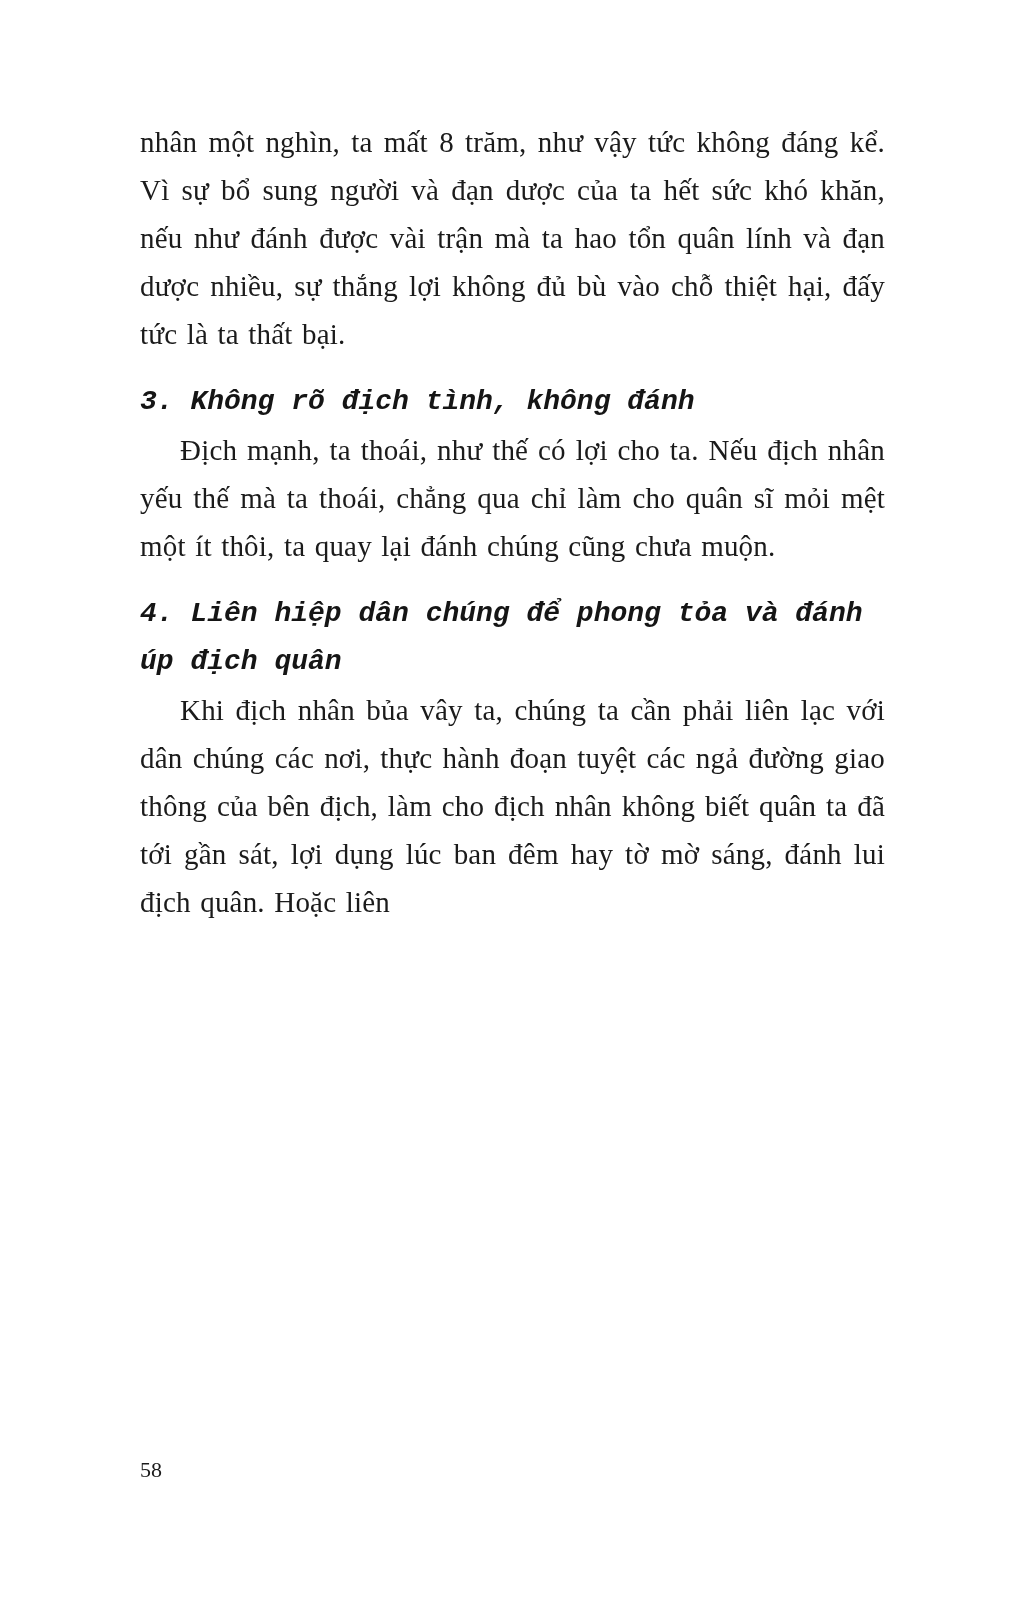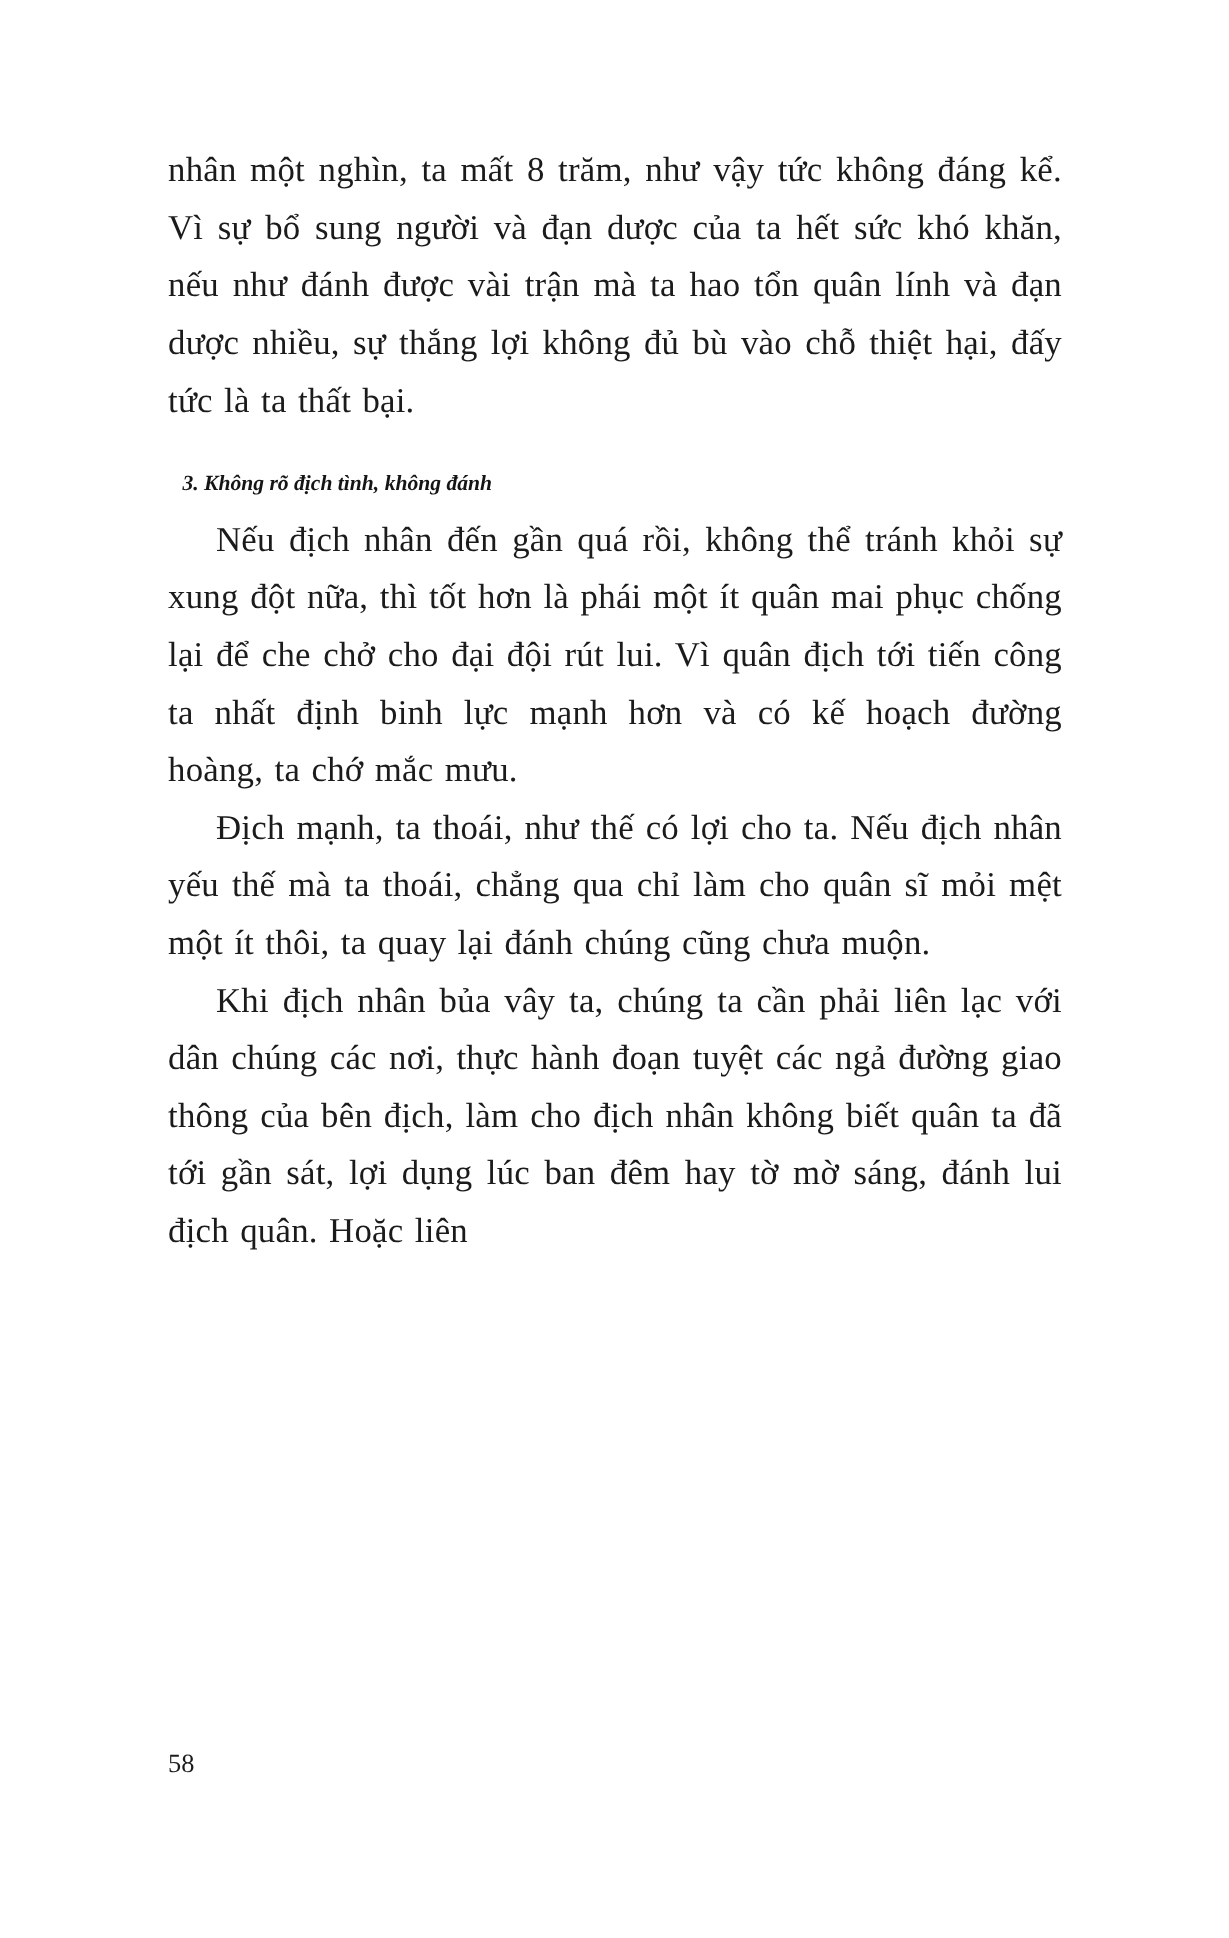--- a/index.html
+++ b/index.html
@@ -30,25 +30,25 @@
       font-size: 29px;
       line-height: 48px;
       text-align: justify;
       letter-spacing: 0.2px;
       word-spacing: 2px;
     }
     .para.indent {
       text-indent: 40px;
     }
     .heading {
-      margin: 20px 0 0 12px;
-      font-family: Liberation Serif, serif;
+      margin: 20px 0 0 0;
+      font-family: Liberation Mono, monospace;
       font-style: italic;
       font-weight: bold;
-      font-size: 18px;
+      font-size: 28px;
       line-height: 48px;
       color: #151515;
       letter-spacing: 0px;
     }
     .page-number {
       position: absolute;
       left: 140px;
       top: 1446px;
       font-size: 22px;
       line-height: 48px;
@@ -60,22 +60,22 @@
 <body>
 
 <div class="book-page">
 
   <p class="para">nhân một nghìn, ta mất 8 trăm, như vậy tức không đáng kể. Vì sự bổ sung người và đạn dược của ta hết sức khó khăn, nếu như đánh được vài trận mà ta hao tổn quân lính và đạn dược nhiều, sự thắng lợi không đủ bù vào chỗ thiệt hại, đấy tức là ta thất bại.</p>
 
 
   <h3 class="heading">3. Không rõ địch tình, không đánh</h3>
 
 
-  <p class="para indent">Nếu địch nhân đến gần quá rồi, không thể tránh khỏi sự xung đột nữa, thì tốt hơn là phái một ít quân mai phục chống lại để che chở cho đại đội rút lui. Vì quân địch tới tiến công ta nhất định binh lực mạnh hơn và có kế hoạch đường hoàng, ta chớ mắc mưu.</p>
 
   <p class="para indent">Địch mạnh, ta thoái, như thế có lợi cho ta. Nếu địch nhân yếu thế mà ta thoái, chẳng qua chỉ làm cho quân sĩ mỏi mệt một ít thôi, ta quay lại đánh chúng cũng chưa muộn.</p>
 
+  <h3 class="heading">4. Liên hiệp dân chúng để phong tỏa và đánh úp địch quân</h3>
 
   <p class="para indent">Khi địch nhân bủa vây ta, chúng ta cần phải liên lạc với dân chúng các nơi, thực hành đoạn tuyệt các ngả đường giao thông của bên địch, làm cho địch nhân không biết quân ta đã tới gần sát, lợi dụng lúc ban đêm hay tờ mờ sáng, đánh lui địch quân. Hoặc liên</p>
 
   <div class="page-number">58</div>
 
 </div>
 
 </body></html>

